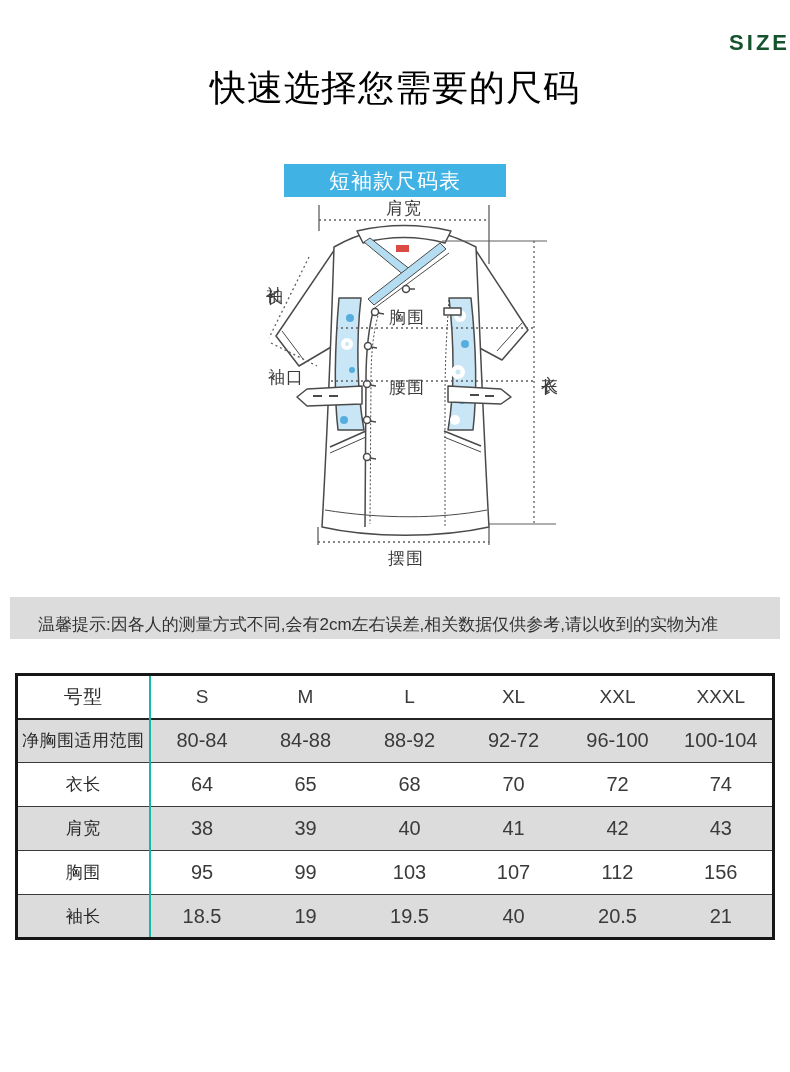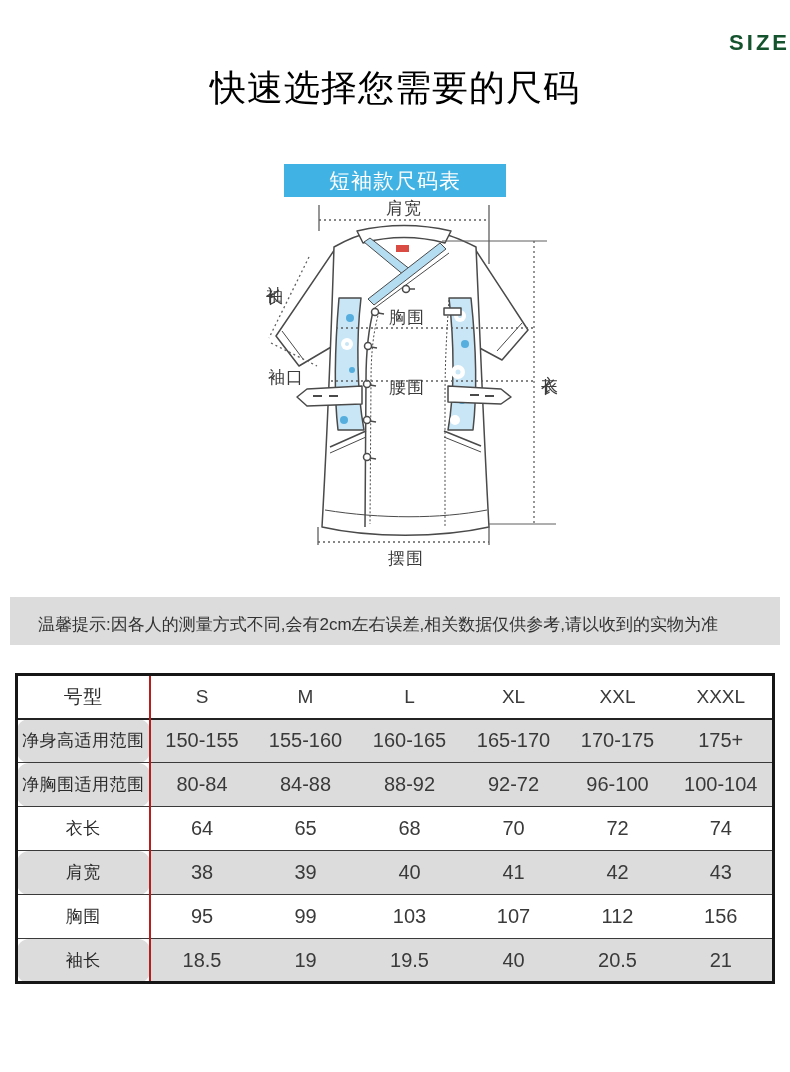--- a/index.html
+++ b/index.html
@@ -28,38 +28,38 @@
   .diagram-svg { position:absolute; top:0; left:0; }
   .dim-label {
     position:absolute; width:60px; text-align:center;
     font-size:17px; color:#3c3c3c; letter-spacing:1px;
   }
   .v-label {
     position:absolute; writing-mode:vertical-rl; text-orientation:upright;
     font-size:17px; color:#3c3c3c; letter-spacing:3px;
   }
   .notice {
-    position:absolute; top:597px; left:10px; width:770px; height:48px;
+    position:absolute; top:597px; left:10px; width:770px; height:42px;
     background:#dcdcdc; color:#333; font-size:17px; font-weight:500;
     line-height:55px; padding-left:28px; white-space:nowrap;
   }
   .size-table {
     position:absolute; top:673px; left:15px; width:760px;
     border-collapse:collapse; table-layout:fixed;
     border:3px solid #161616;
   }
   .size-table td {
     height:44px; text-align:center; vertical-align:middle;
     border-top:1px solid #3a3a3a; font-size:20px; color:#3a3a3a;
   }
   .size-table tr:first-child td { border-top:none; }
   .size-table tr:nth-child(2) td { border-top:2px solid #232323; }
   .size-table td.rowlabel {
-    width:133px; border-right:2px solid #b91c1c;
-    font-size:17px; color:#2b2b2b; letter-spacing:0.5px;border-radius:12px;
+    width:133px; border-right:2px solid #14b8a6;
+    font-size:17px; color:#2b2b2b; letter-spacing:0.5px;
   }
   .size-table tr.gray td { background:#dcdcdc; }
   .size-table tr.header td { font-size:19px; }
 </style>
 </head>
 <body>
 
 <div class="page">
 
   <div class="eyebrow">SIZE</div>
@@ -171,29 +171,20 @@
       <tr class="header">
         <td class="rowlabel">号型</td>
         <td>S</td>
         <td>M</td>
         <td>L</td>
         <td>XL</td>
         <td>XXL</td>
         <td>XXXL</td>
       </tr>
       <tr class="gray">
-        <td class="rowlabel">净身高适用范围</td>
-        <td>150-155</td>
-        <td>155-160</td>
-        <td>160-165</td>
-        <td>165-170</td>
-        <td>170-175</td>
-        <td>175+</td>
-      </tr>
-      <tr class="gray">
         <td class="rowlabel">净胸围适用范围</td>
         <td>80-84</td>
         <td>84-88</td>
         <td>88-92</td>
         <td>92-72</td>
         <td>96-100</td>
         <td>100-104</td>
       </tr>
       <tr>
         <td class="rowlabel">衣长</td>

